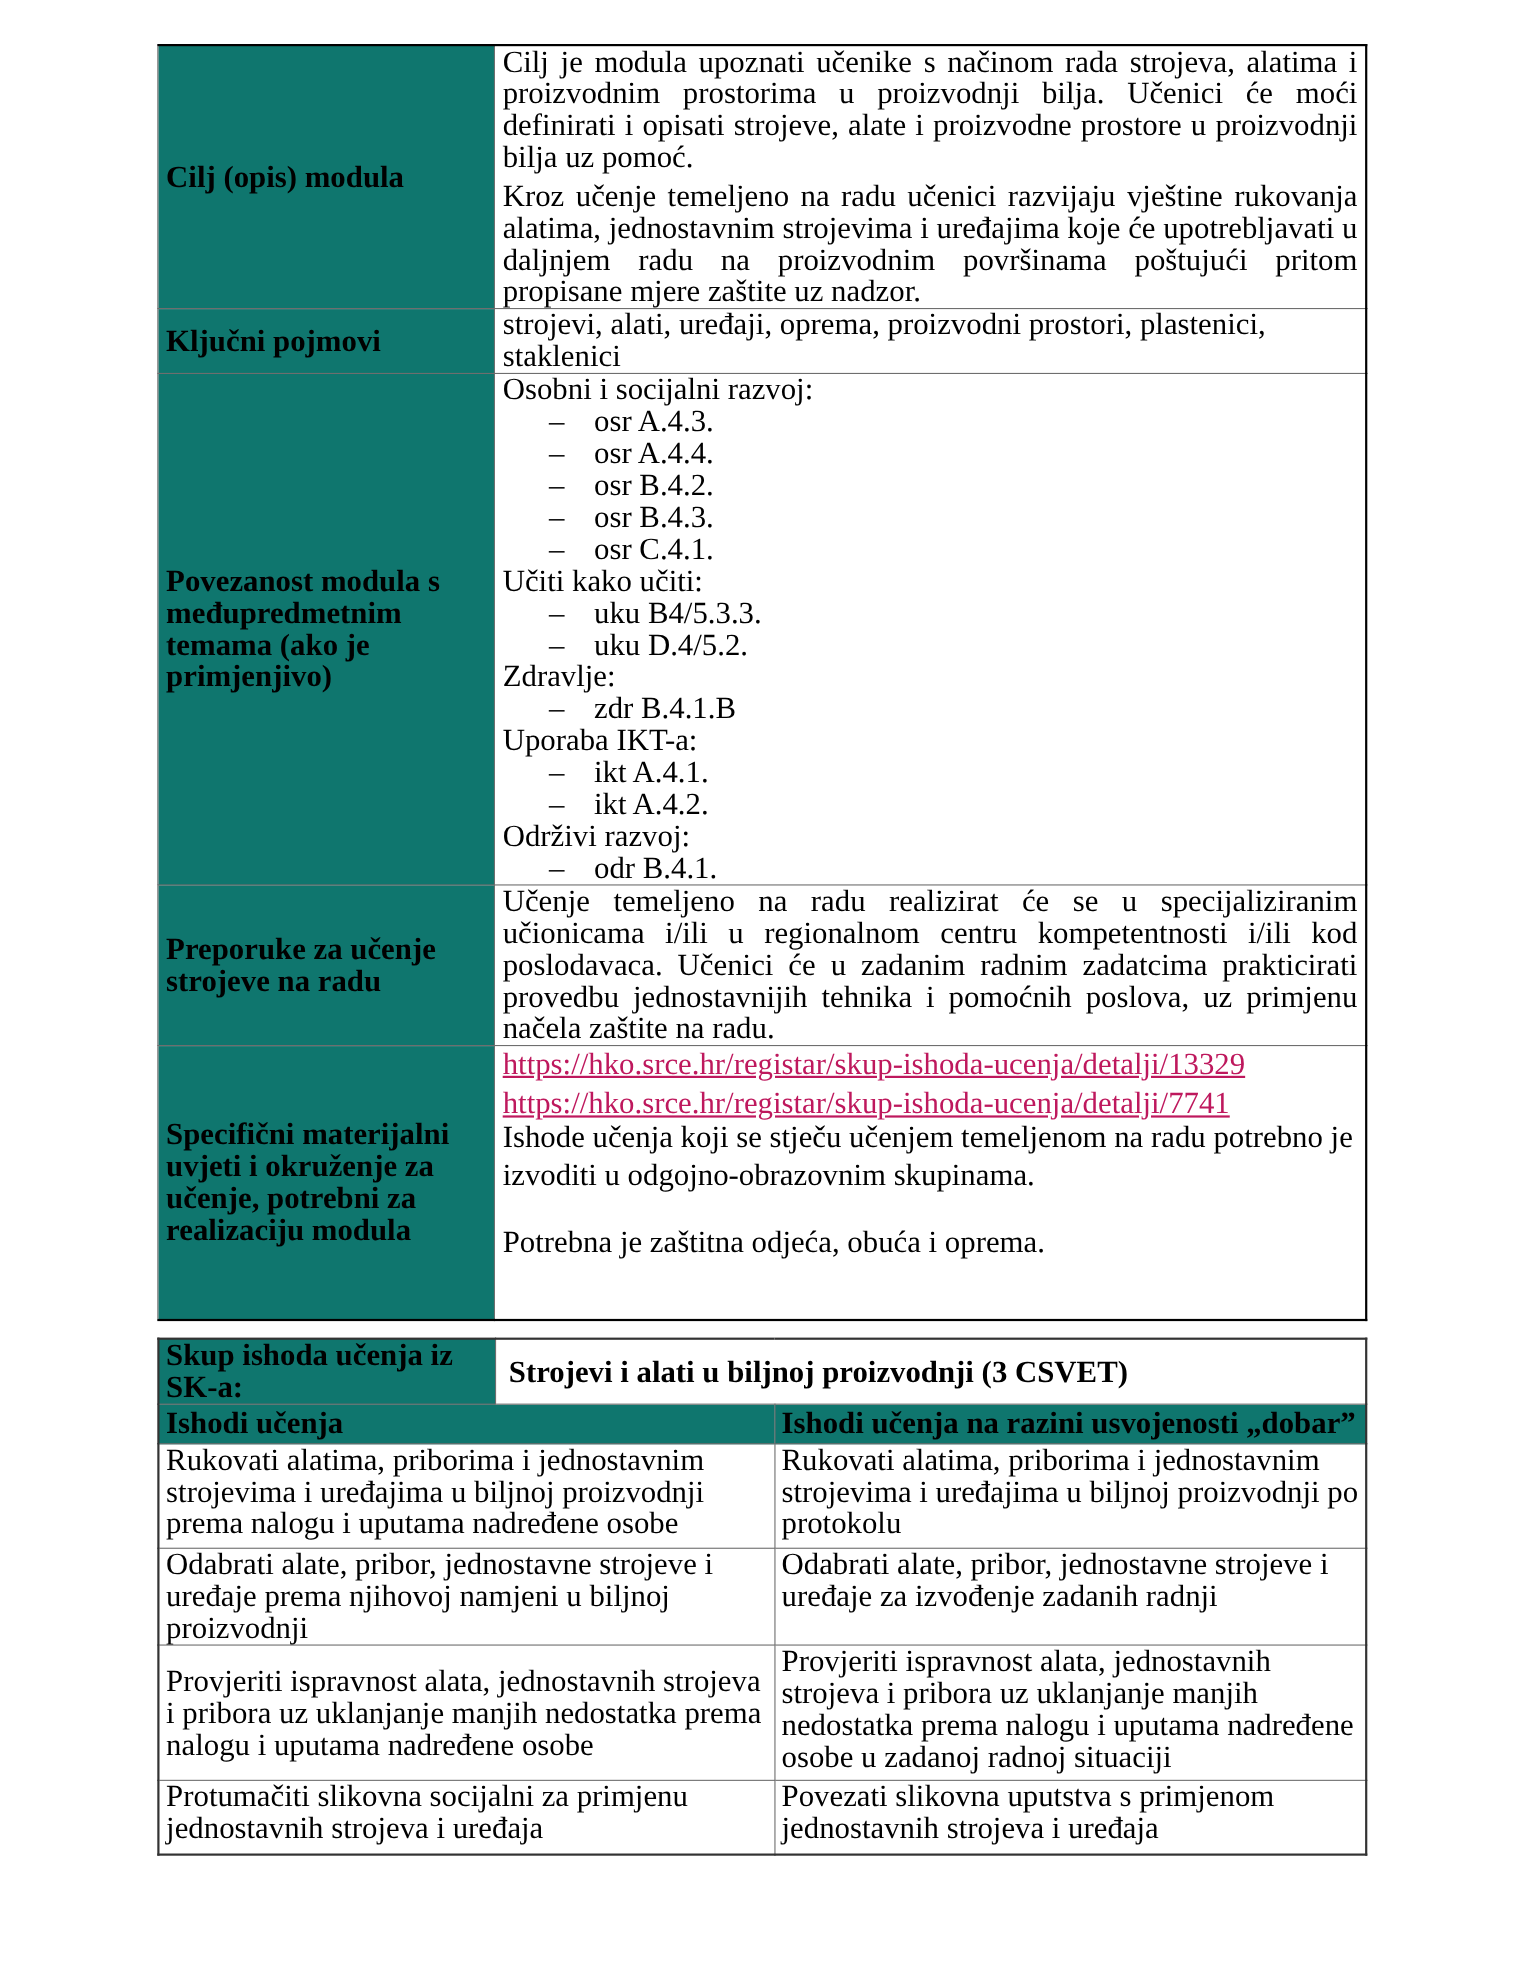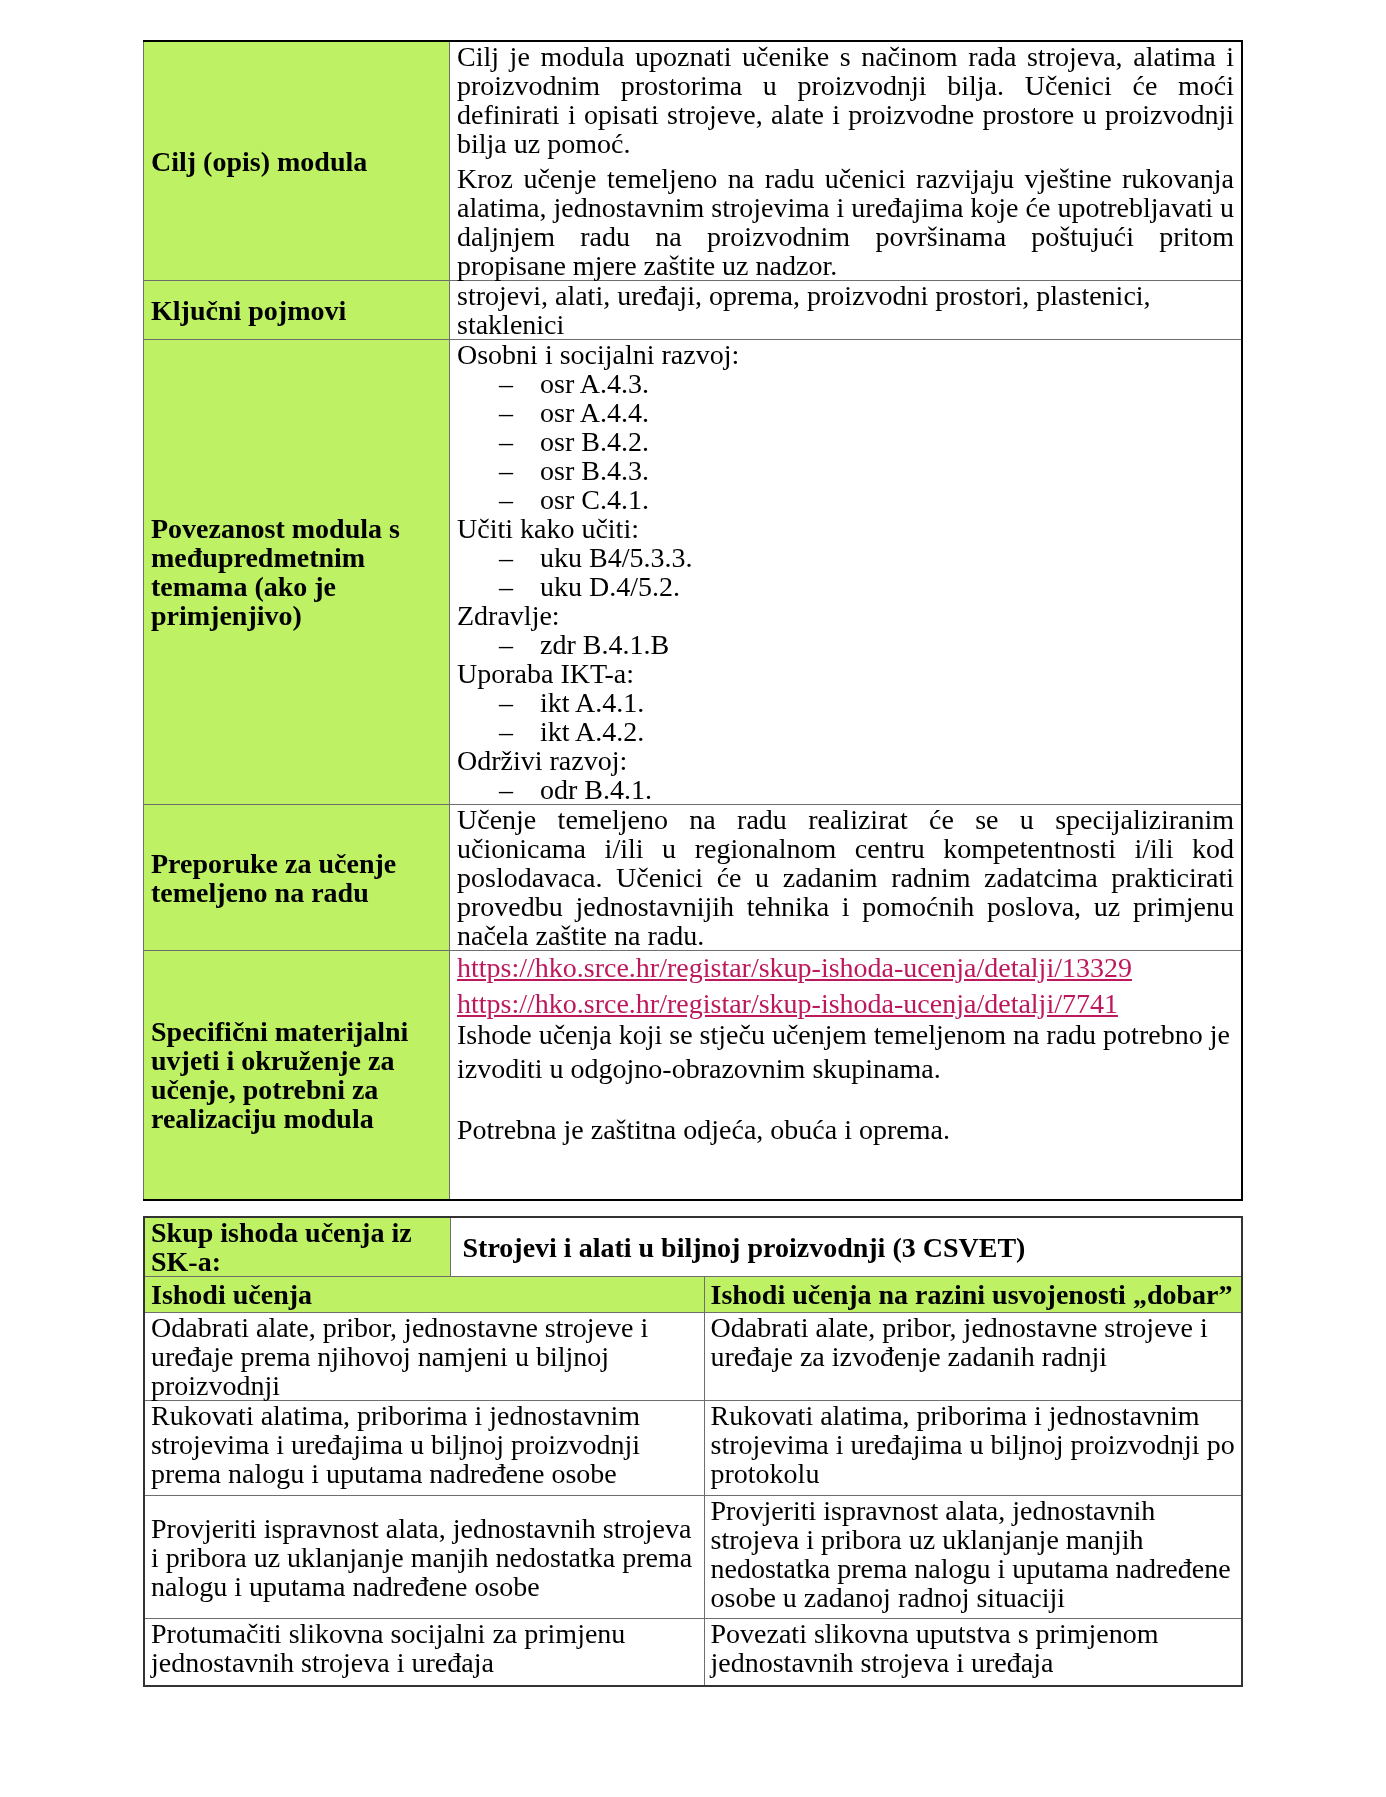--- a/index.html
+++ b/index.html
@@ -1,20 +1,20 @@
 <!DOCTYPE html>
 <html><head>
 <meta charset="utf-8">
 <style>
   html, body { margin: 0; padding: 0; background: #ffffff; }
   body { width: 1386px; height: 1797px; position: relative; overflow: hidden;
          font-family: "Liberation Serif", "DejaVu Serif", serif; color: #000; }
   table { border-collapse: collapse; position: absolute; table-layout: fixed; }
   td { border: 1.5px solid #6e6e6e; vertical-align: top; padding: 0 7px; font-size: 28px; line-height: 29px; }
-  .hdr { background: #bef264; font-weight: bold; }
+  .hdr { background: #0f766e; font-weight: bold; }
   .mid { vertical-align: middle; }
   #t1 { left: 143px; top: 40px; width: 1100px; border-top: 2px solid #000; border-right: 2px solid #000; border-bottom: 2px solid #000; }
   #t1 col.c1 { width: 306px; }
   #t1 td.txt { text-align: justify; }
   .para { margin: 0; }
   .para + .para { margin-top: 6px; }
   .grp { margin: 0; }
   .item { margin: 0; padding-left: 42px; position: relative; }
   .item .dash { position: absolute; left: 42px; }
   .item .itxt { padding-left: 41px; display: inline-block; }
@@ -70,21 +70,21 @@
         <p class="item"><span class="dash">–</span><span class="itxt">ikt A.4.1.</span></p>
         <p class="item"><span class="dash">–</span><span class="itxt">ikt A.4.2.</span></p>
       </div>
       <div>
         <p class="grp">Održivi razvoj:</p>
         <p class="item"><span class="dash">–</span><span class="itxt">odr B.4.1.</span></p>
       </div>
     </td>
   </tr>
   <tr style="height:123px">
-    <td class="hdr mid">Preporuke za učenje temeljeno na radu</td>
+    <td class="hdr mid">Preporuke za učenje strojeve na radu</td>
     <td class="txt">Učenje temeljeno na radu realizirat će se u specijaliziranim učionicama i/ili u regionalnom centru kompetentnosti i/ili kod poslodavaca. Učenici će u zadanim radnim zadatcima prakticirati provedbu jednostavnijih tehnika i pomoćnih poslova, uz primjenu načela zaštite na radu.</td>
   </tr>
   <tr style="height:249px">
     <td class="hdr mid">Specifični materijalni uvjeti i okruženje za učenje, potrebni za realizaciju modula</td>
     <td>
       <a class="link" style="margin-top:2px">https://hko.srce.hr/registar/skup-ishoda-ucenja/detalji/13329</a>
       <a class="link" style="margin-top:7px">https://hko.srce.hr/registar/skup-ishoda-ucenja/detalji/7741</a>
       <p class="para" style="line-height:34px">Ishode učenja koji se stječu učenjem temeljenom na radu potrebno je izvoditi u odgojno-obrazovnim skupinama.</p>
       <div class="spc"></div>
       <p class="para">Potrebna je zaštitna odjeća, obuća i oprema.</p>
@@ -101,27 +101,27 @@
     </colgroup>
   <tbody>
       <tr class="h2a">
     <td class="hdr mid" style="height:49px">Skup ishoda učenja iz SK-a:</td>
     <td colspan="2" class="mid" style="font-weight:bold; padding-left:12px">Strojevi i alati u biljnoj proizvodnji (3 CSVET)</td>
   </tr>
   <tr class="h2b">
     <td colspan="2" class="hdr mid" style="height:35px">Ishodi učenja</td>
     <td class="hdr mid">Ishodi učenja na razini usvojenosti „dobar”</td>
   </tr>
+  <tr style="height:95px">
+    <td colspan="2">Rukovati alatima, priborima i jednostavnim strojevima i uređajima u biljnoj proizvodnji prema nalogu i uputama nadređene osobe</td>
+    <td>Rukovati  alatima, priborima i jednostavnim strojevima i uređajima u biljnoj proizvodnji po protokolu</td>
+  </tr>
   <tr style="height:66px">
     <td colspan="2">Odabrati alate, pribor, jednostavne strojeve i uređaje prema njihovoj namjeni  u biljnoj proizvodnji</td>
     <td>Odabrati alate, pribor, jednostavne strojeve i uređaje za izvođenje zadanih radnji</td>
-  </tr>
-  <tr style="height:95px">
-    <td colspan="2">Rukovati alatima, priborima i jednostavnim strojevima i uređajima u biljnoj proizvodnji prema nalogu i uputama nadređene osobe</td>
-    <td>Rukovati  alatima, priborima i jednostavnim strojevima i uređajima u biljnoj proizvodnji po protokolu</td>
   </tr>
   <tr style="height:123px">
     <td colspan="2" class="mid">Provjeriti ispravnost alata, jednostavnih strojeva i pribora uz uklanjanje manjih nedostatka prema nalogu i uputama nadređene osobe</td>
     <td>Provjeriti ispravnost alata, jednostavnih strojeva i pribora uz uklanjanje manjih nedostatka prema nalogu i uputama nadređene osobe u zadanoj radnoj situaciji</td>
   </tr>
   <tr style="height:67px">
     <td colspan="2">Protumačiti slikovna socijalni za primjenu jednostavnih strojeva i uređaja</td>
     <td>Povezati slikovna uputstva s primjenom jednostavnih strojeva i uređaja</td>
   </tr>
 </tbody>

